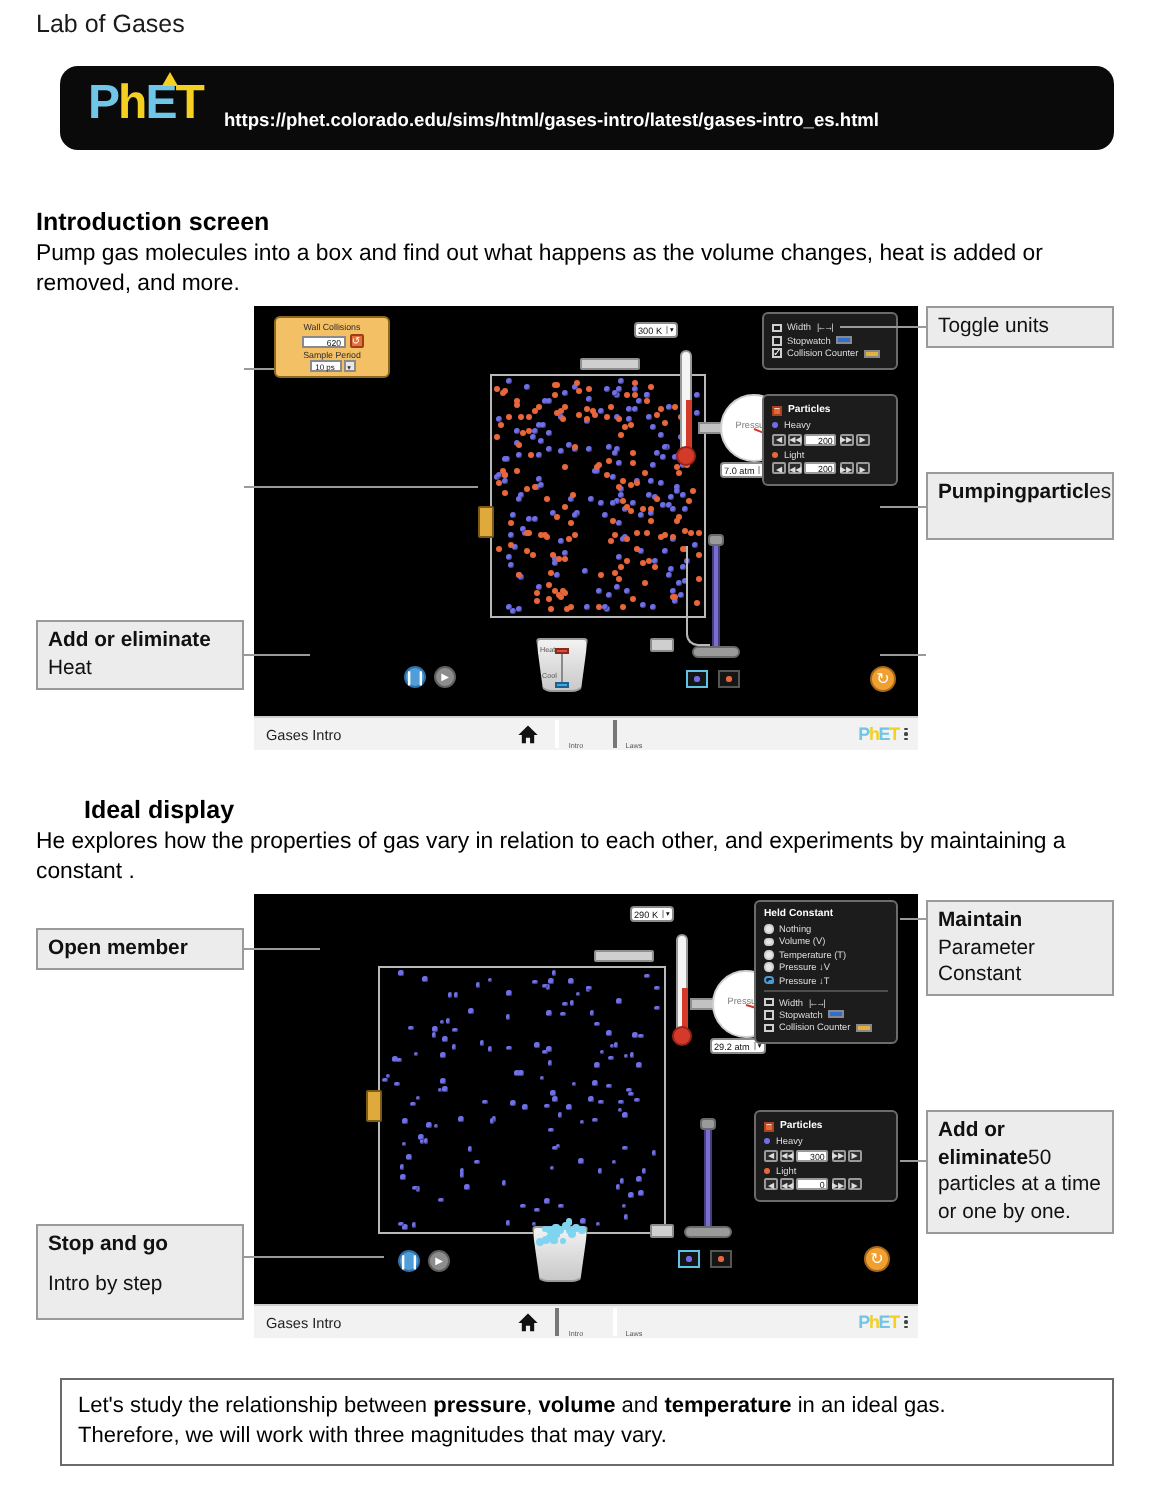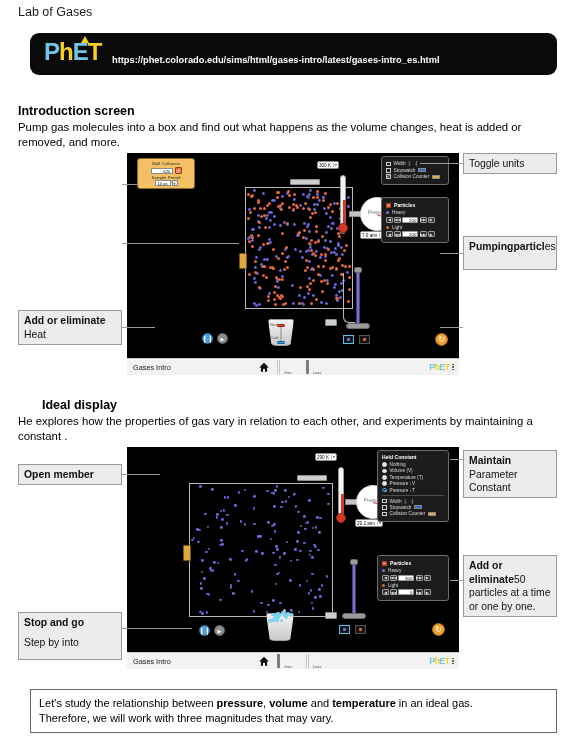--- a/index.html
+++ b/index.html
@@ -964,21 +964,21 @@
   </div>
 
   <div class="callout" style="left:18px;top:464px;width:104px;height:21px;">
     <b>Open member</b>
   </div>
   <div class="leader" style="left:122px;top:474px;width:38px;"></div>
 
   <div class="callout" style="left:18px;top:612px;width:104px;height:48px;">
     <b>Stop and go</b>
     <div style="height:6px;"></div>
-    <span>Step by into</span>
+    <span>Intro by step</span>
   </div>
   <div class="leader" style="left:122px;top:628px;width:70px;"></div>
 
   <div class="callout" style="left:463px;top:450px;width:94px;height:48px;">
     <b>Maintain</b><br><span>Parameter Constant</span>
   </div>
   <div class="leader" style="left:450px;top:459px;width:13px;"></div>
 
   <div class="callout" style="left:463px;top:555px;width:94px;height:62px;">
     <b>Add or eliminate</b><span>50 particles at a time or one by one.</span>

